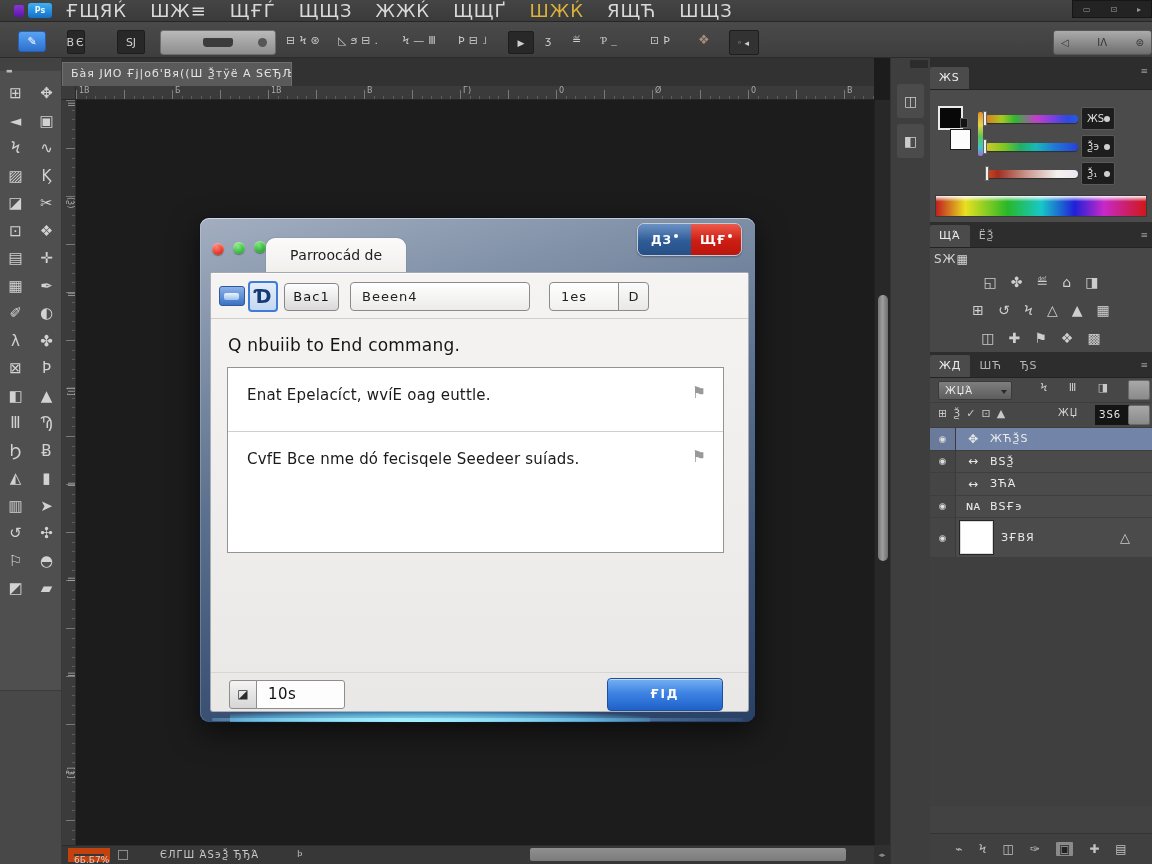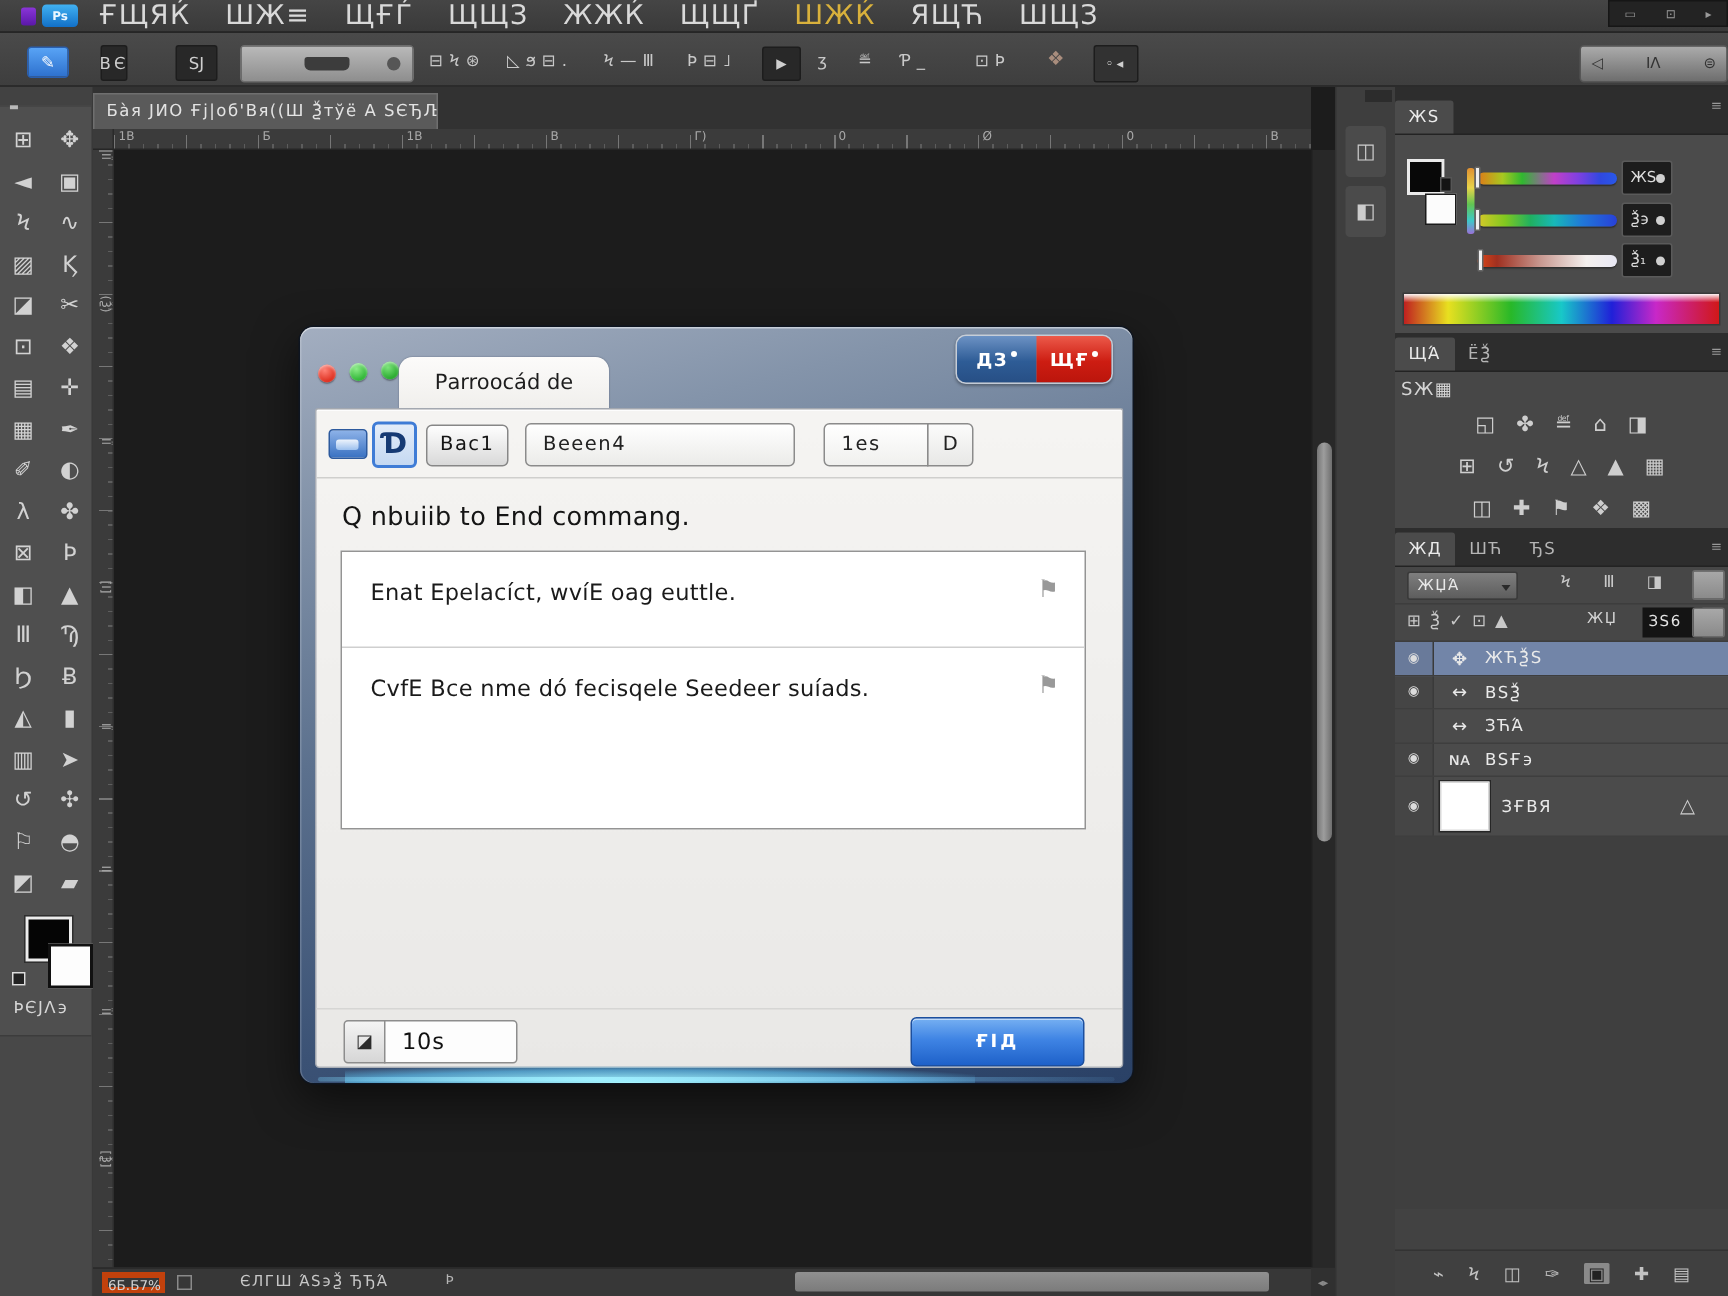--- a/index.html
+++ b/index.html
@@ -30,21 +30,21 @@
   .opt-box1 { left:67px; top:8px; width:18px; height:24px; font-size:11px; letter-spacing:2px; }
   .opt-box2 { left:117px; top:8px; width:28px; height:24px; font-size:11px; }
   .opt-drop { left:160px; top:8px; width:116px; height:25px; border-radius:3px;
     background:linear-gradient(#b9b9b9,#8e8e8e); border:1px solid #6d6d6d; }
   .opt-drop .bar { width:30px; height:9px; background:#3c3c3c; border-radius:2px 2px 4px 4px; }
   .opt-drop .dot { position:absolute; right:8px; width:9px; height:9px; border-radius:50%; background:#565656; }
   .opt-glyphs { color:#c9c9c9; font-size:11px; letter-spacing:4px; }
   .g1 { left:286px; top:12px; } .g2 { left:338px; top:12px; }
   .g3 { left:402px; top:12px; } .g4 { left:458px; top:12px; }
   .opt-play { left:508px; top:9px; width:26px; height:23px; font-size:9px; }
-  .g5 { left:545px; top:12px; } .g6 { left:572px; top:12px; } .g7 { left:600px; top:12px; }
+  .g5 { left:545px; top:12px; } .g6 { left:572px; top:12px; } .g7 { left:600px; top:12px;font-family:Liberation Serif, serif; }
   .g8 { left:650px; top:12px; } .g9 { left:698px; top:10px; color:#a98d7d; font-size:13px; letter-spacing:0; }
   .opt-box3 { left:729px; top:8px; width:30px; height:25px; background:#323232; font-size:9px; letter-spacing:2px; }
   #workspace { left:1053px; top:8px; width:99px; height:25px; border-radius:3px;
     background:linear-gradient(#ababab,#6e6e6e); border:1px solid #565656;
     display:flex; align-items:center; justify-content:space-between; padding:0 7px;
     color:#333; font-size:10px; }
 
   
   #toolpanel { left:0; top:58px; width:62px; height:806px; background:#4f4f4f; border-right:1px solid #393939; }
   #toolpanel .head { height:13px; background:#424242; border-bottom:1px solid #454545; }
@@ -83,21 +83,21 @@
   
   #canvas { left:76px; top:100px; width:798px; height:745px; background:#1c1c1c; }
   #vscroll { left:874px; top:100px; width:16px; height:745px; background:#282828; border-left:1px solid #1f1f1f; }
   #vscroll .thumb { position:absolute; left:3px; top:195px; width:10px; height:266px; border-radius:5px;
     background:linear-gradient(90deg,#767676,#9d9d9d 45%,#6e6e6e); }
   #vscroll-btn { left:874px; top:845px; width:16px; height:19px; background:#303030; color:#888; font-size:7px;
     display:flex; align-items:center; justify-content:center; }
 
   
   #statusbar { left:62px; top:845px; width:812px; height:19px; background:#373737; border-top:1px solid #2b2b2b; }
-  #zoombox { position:absolute; left:6px; top:2px; width:42px; height:14px; border:4px solid #c2410c;
+  #zoombox { position:absolute; left:6px; top:2px; width:42px; height:14px; border:6px solid #c2410c;
     color:#d2d2d2; font-size:9px; text-align:center; line-height:13px; }
   #status-sq { position:absolute; left:56px; top:4px; width:10px; height:10px; border:1px solid #8a8a8a; }
   #status-info { position:absolute; left:88px; top:3px; color:#c7c7c7; font-size:10px; letter-spacing:1px;margin-left:10px; }
   #status-ico { position:absolute; left:235px; top:3px; color:#b5b5b5; font-size:9px; }
   #hscroll-thumb { position:absolute; left:468px; top:2px; width:316px; height:13px; border-radius:2px;
     background:linear-gradient(#909090,#7b7b7b); }
 
   
   #dockstrip { left:890px; top:58px; width:40px; height:806px; background:#3e3e3e; border-left:1px solid #333; }
   #dockstrip .nub { position:absolute; right:2px; top:2px; width:18px; height:8px; background:#2c2c2c; }
@@ -379,26 +379,20 @@
     </div>
       <div class="tool-row">
       <span>⚐</span>
       <span>◓</span>
     </div>
       <div class="tool-row">
       <span>◩</span>
       <span>▰</span>
     </div>
   </div>
-  <div id="swatches">
-    <div class="swatch-bk"></div>
-    <div class="swatch-wh"></div>
-    <div class="swatch-mini"></div>
-    <div class="tool-garble">ϷЄЈΛ϶</div>
-  </div>
   <div class="lower"></div>
 </div>
 
 <div id="tabstrip" class="abs">
   <div id="doctab">Ба̀я ЈИО Ғј|об'Вя((Ш Ѯтўё А ЅЄЂЉ)О</div>
 </div>
 
 <div id="ruler-corner" class="abs"></div>
 <div id="hruler" class="abs">
   <span>1B</span>

